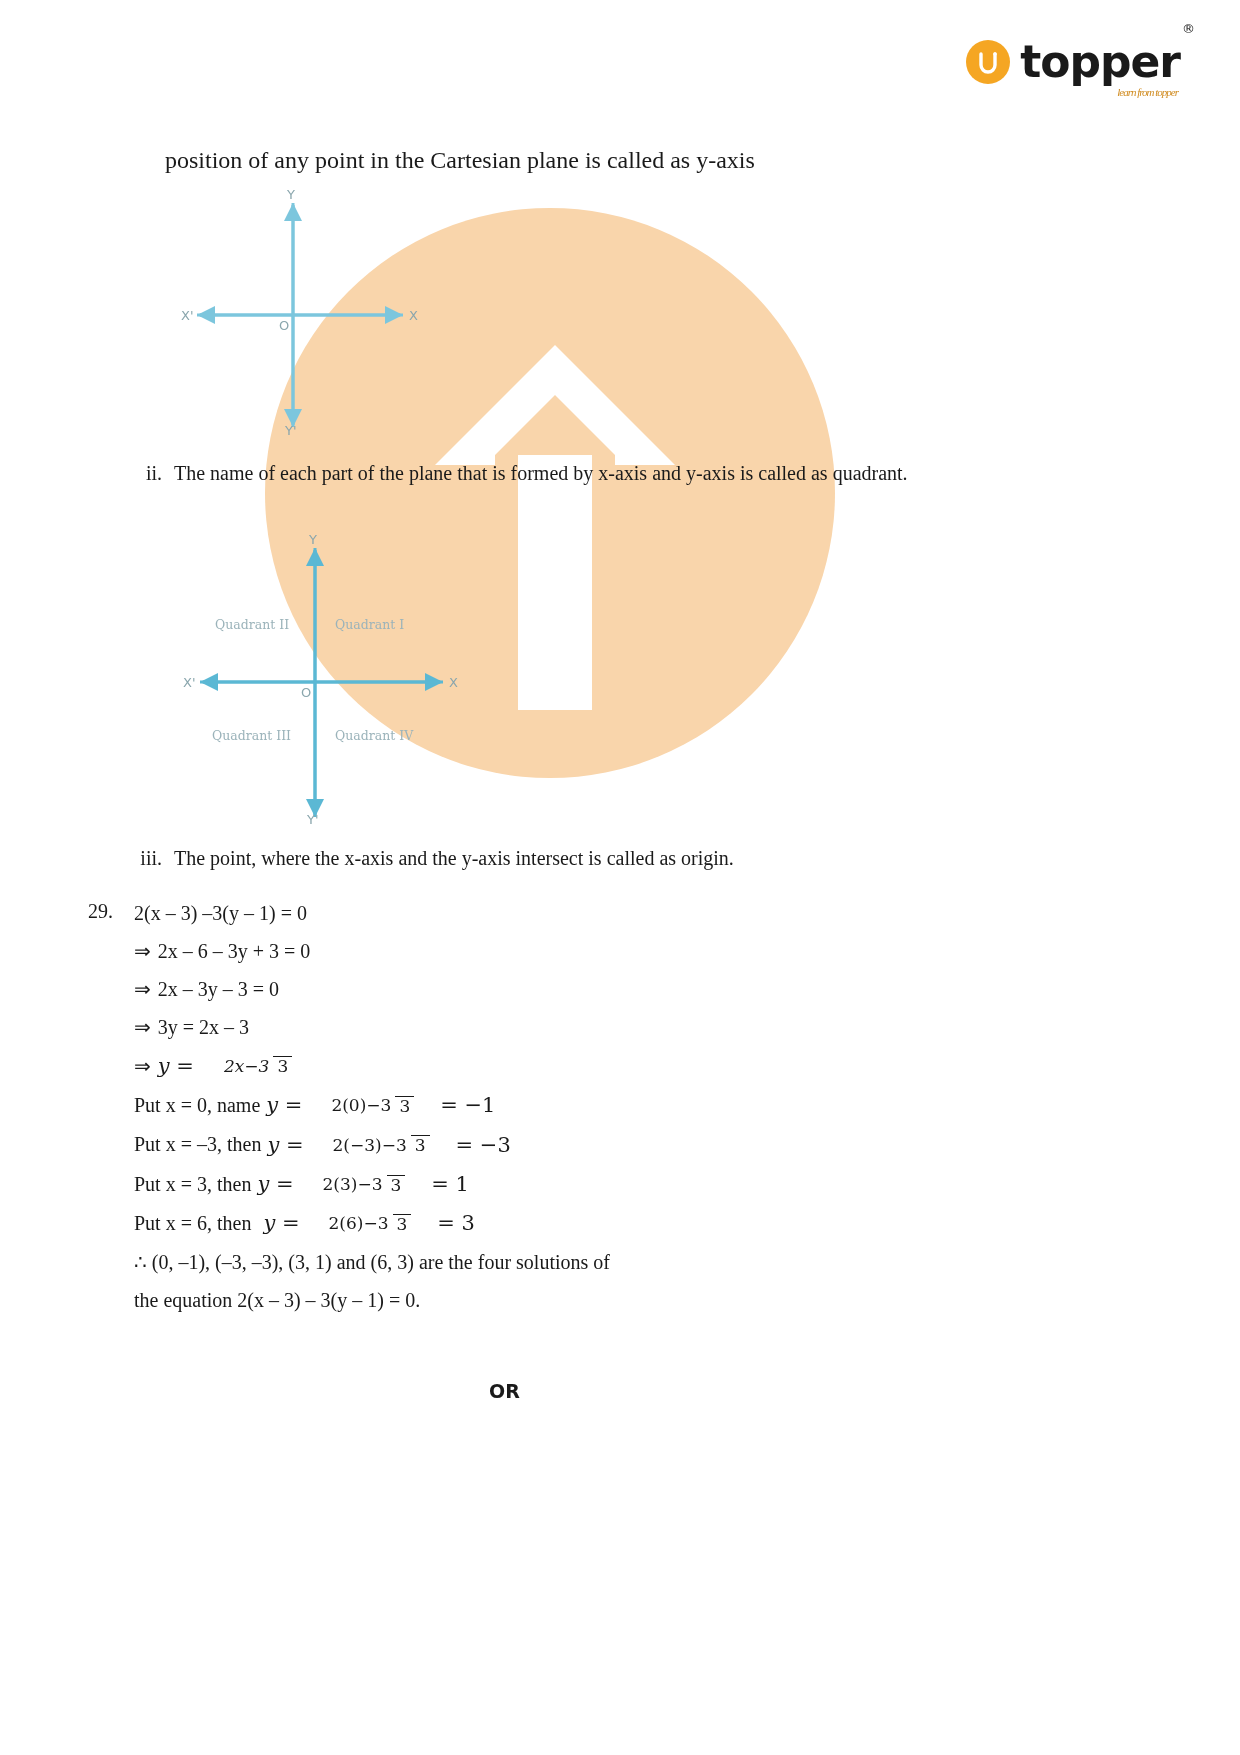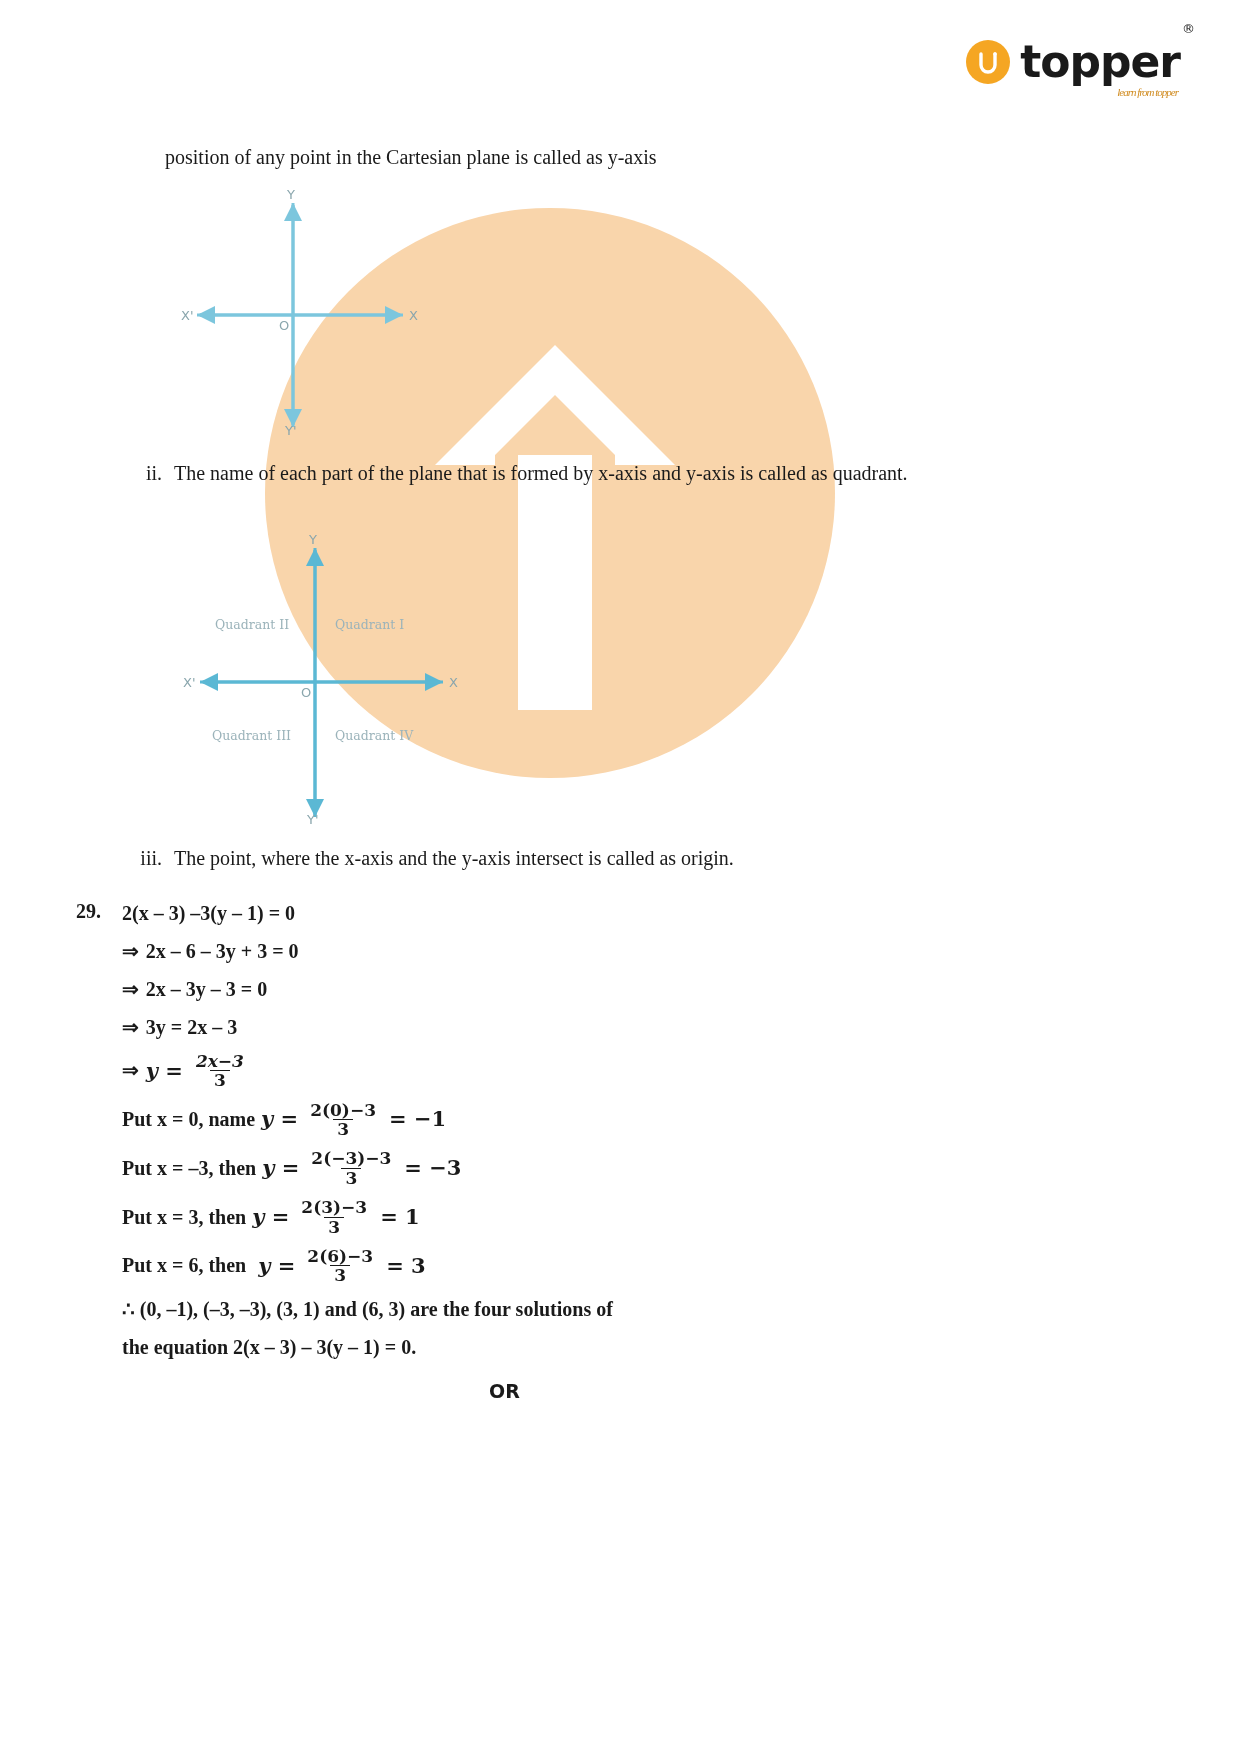--- a/index.html
+++ b/index.html
@@ -85,21 +85,21 @@
   }
 
   
   .content {
     position: relative;
     z-index: 3;
     padding: 0;
   }
   .para {
     position: absolute;
-    font-size: 20px;
+    font-size: 24px;
     line-height: 1.5;
   }
   .p-intro { left: 165px; top: 142px; }
 
   .list-item {
     position: absolute;
     display: flex;
     font-size: 20px;
     line-height: 1.55;
   }
@@ -115,42 +115,41 @@
   .item-ii  { left: 132px; top: 458px; width: 905px; }
   .item-iii { left: 132px; top: 843px; width: 905px; }
 
   
   .fig1 { position: absolute; left: 175px; top: 185px; width: 260px; height: 250px; z-index: 2; }
   .fig2 { position: absolute; left: 175px; top: 530px; width: 300px; height: 295px; z-index: 2; }
 
   
   .q29 {
     position: absolute;
-    left: 76px;
+    left: 88px;
     top: 900px;
     width: 1060px;
     font-size: 20px;
-    font-weight: bold;
   }
   .q29-head { display: flex; }
   .q29-num { width: 46px; flex: 0 0 46px; }
   .q29-body { flex: 1; }
   .line { margin: 0 0 11px 0; line-height: 1.35; }
   .step { display: flex; align-items: center; }
   .arrow { margin-right: 7px; }
 
   .mathit { font-family: "DejaVu Serif", serif; font-style: italic; }
   .mathrm { font-family: "DejaVu Serif", serif; }
 
   .frac {
     display: inline-flex;
-    flex-direction: column;
+    flex-direction: row;
     align-items: center;
     vertical-align: middle;
-    margin: 0 5px;
+    margin: 0 22px;
     font-family: "DejaVu Serif", serif;
     line-height: 1.08;
     justify-content: center;
   }
   .frac .num { font-size: 17px; padding: 0 4px; }
   .frac .den { font-size: 17px; padding: 0 4px; border-top: 1.3px solid #1a1a1a; }
 
   .or {
     position: absolute;
     left: 0;

